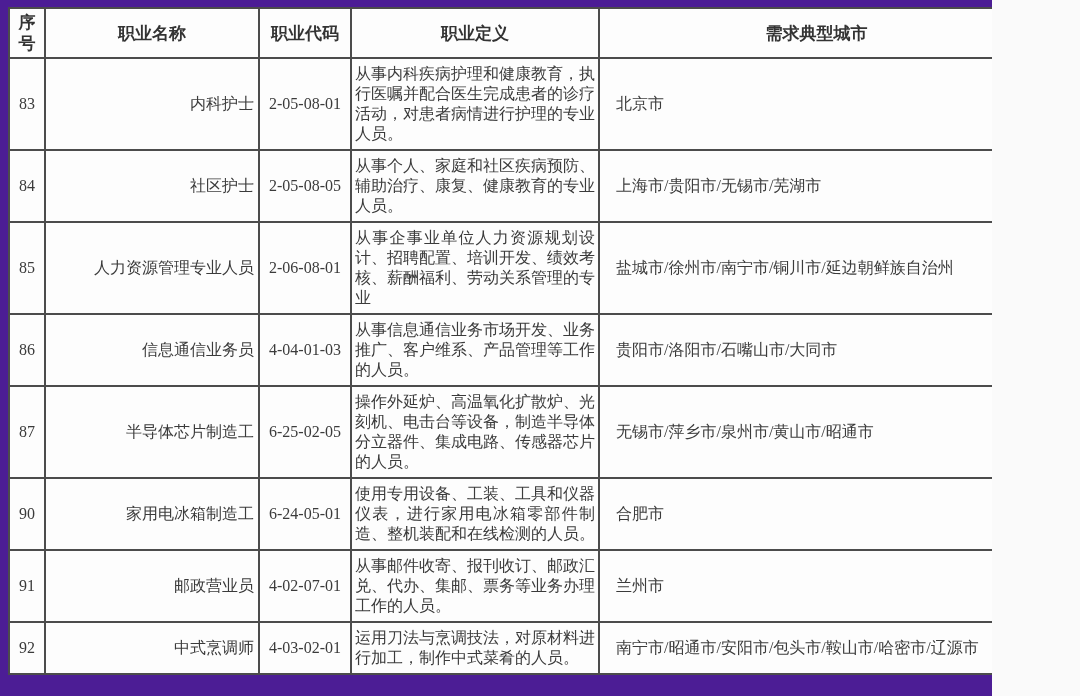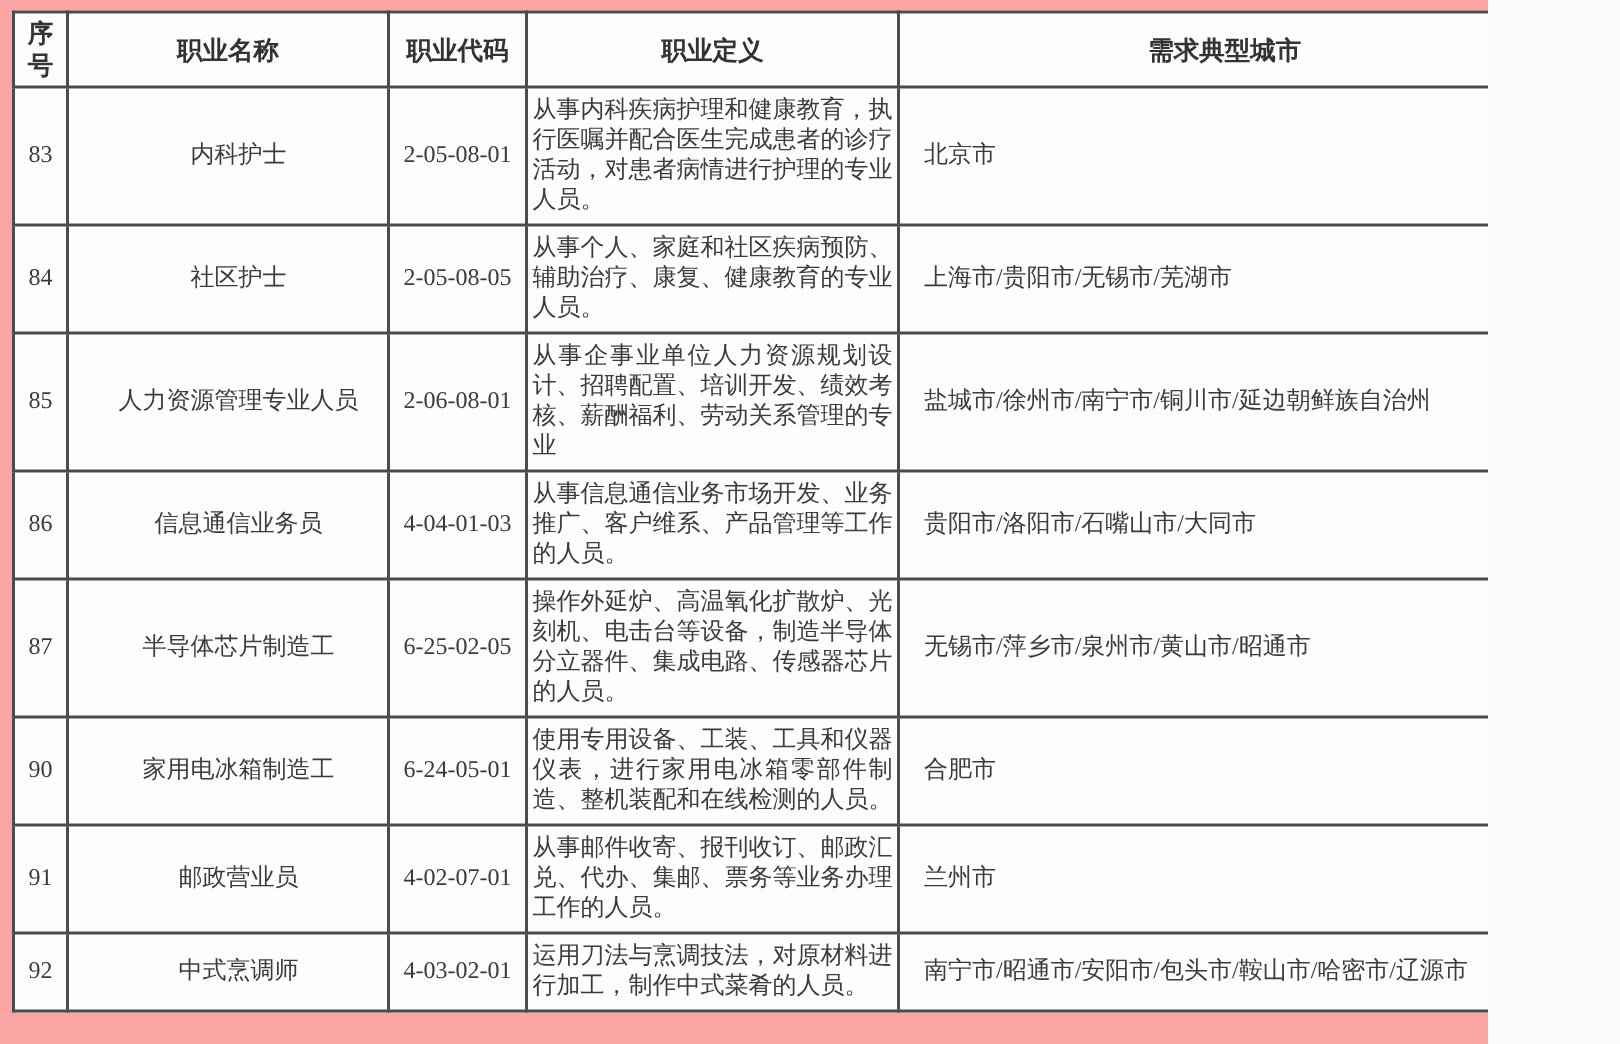--- a/index.html
+++ b/index.html
@@ -6,21 +6,21 @@
     margin: 0;
     background: #fafafa;
     font-family: "Liberation Serif", "DejaVu Serif", serif;
     color: #3b3b3b;
   }
   .page {
     width: 992px;
     height: 696px;
     box-sizing: border-box;
     padding: 7px 6px 0 8px;
-    background: #fca5a5;
+    background: #4c1d95;
     overflow: hidden;
   }
   table {
     border-collapse: collapse;
     table-layout: fixed;
     width: 1066px;
     background: #fdfdfd;
   }
   th, td {
     border: 2px solid #4c4c4c;
@@ -35,21 +35,21 @@
     height: 44px;
     line-height: 21px;
     padding: 2px 2px;
     color: #333;
   }
   tbody td {
     font-size: 16px;
     line-height: 20px;
   }
   td.c-no   { text-align: center; padding: 2px 1px; }
-  td.c-name { text-align: center; padding-left: 18px; }
+  td.c-name { text-align: right; padding-left: 18px; }
   td.c-code { text-align: center; padding: 2px 1px; letter-spacing: 0px; }
   td.c-def  { text-align: justify; text-justify: inter-character; padding: 5px 3px; }
   td.c-cities { text-align: left; padding-left: 16px; }
   td.c-rank { text-align: center; padding: 2px 2px; }
 </style>
 </head>
 <body>
 
 <div class="page">
   <table>

